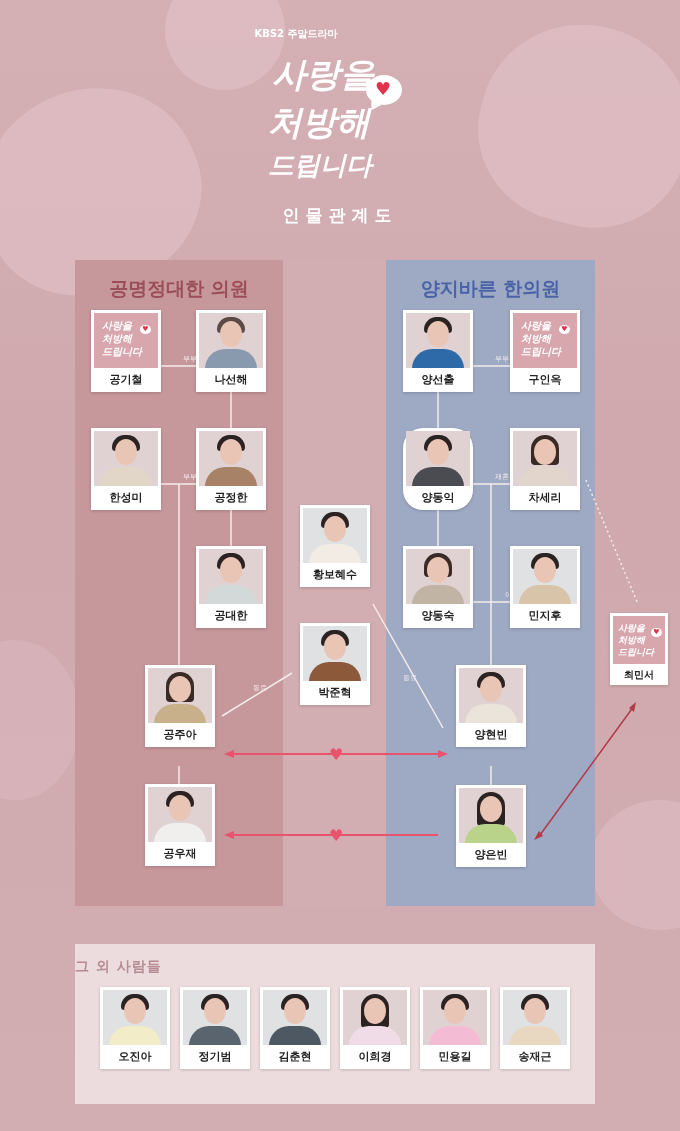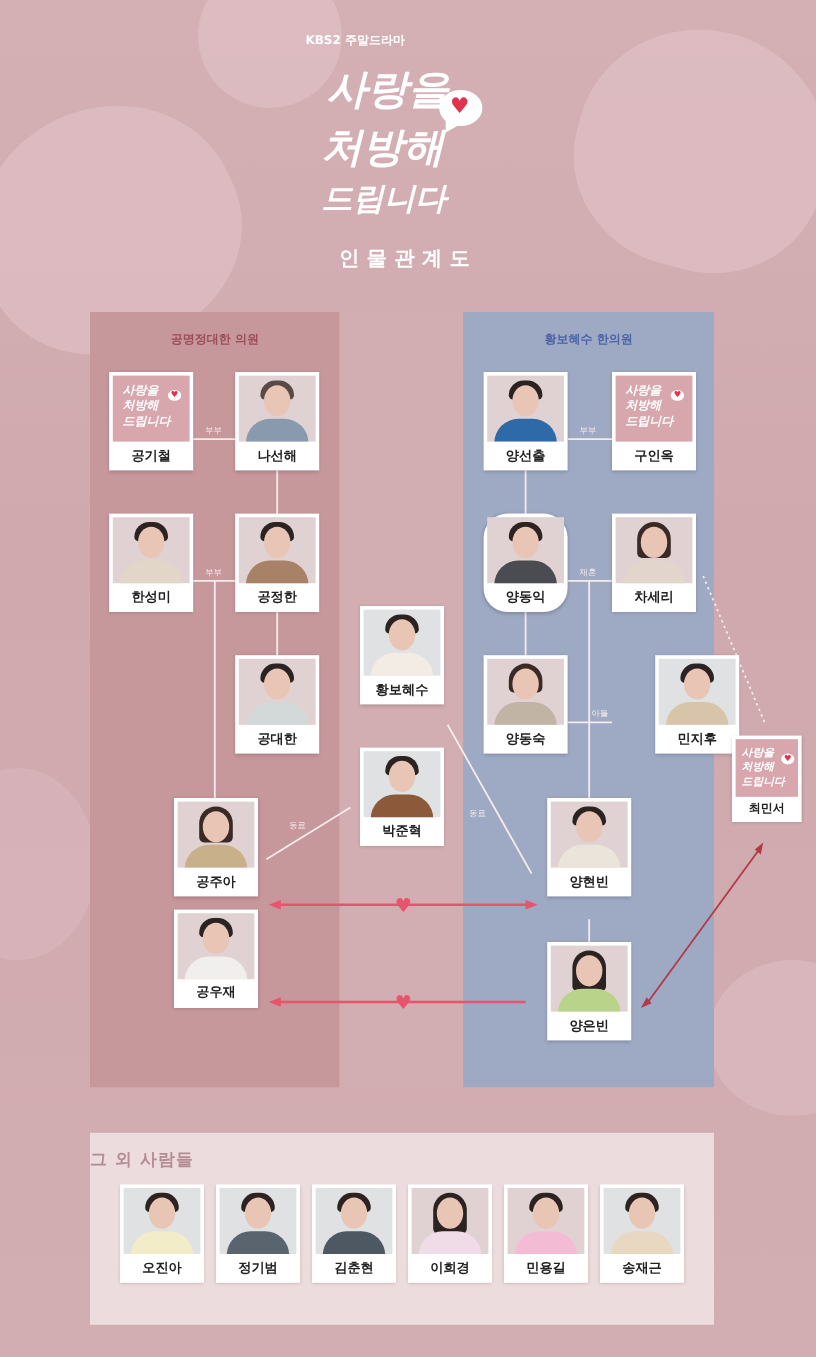--- a/index.html
+++ b/index.html
@@ -20,38 +20,38 @@
   .logo-line { position: absolute; color: #fff; font-family: "DejaVu Serif", serif; font-style: italic; font-weight: bold; }
   .bubble { position: absolute; left: 366px; top: 75px; width: 36px; height: 30px; background:#fff; border-radius: 50%; }
   .bubble:after { content:""; position:absolute; left:2px; bottom:-6px; border-left:6px solid transparent; border-right:6px solid transparent; border-top:10px solid #fff; transform: rotate(30deg); }
   .bubble span { position:absolute; left:9px; top:3px; color:#e0344e; font-size:18px; line-height: 22px;}
   .subtitle { position: absolute; top: 204px; left: 0; width: 680px; text-align: center; color: #fff; font-size: 17px; font-weight: bold; letter-spacing: 6px; }
 
   .panel { position: absolute; }
   .panel-left { left: 75px; top: 260px; width: 208px; height: 646px; background: #c6979b; }
   .panel-mid { left: 283px; top: 260px; width: 103px; height: 646px; background: #d2adb1; }
   .panel-right { left: 386px; top: 260px; width: 209px; height: 646px; background: #9ea9c4; }
-  .panel-title { position: absolute; top: 276px; font-size: 10px; font-weight: bold; text-align: center; }
+  .panel-title { position: absolute; top: 276px; font-size: 19px; font-weight: bold; text-align: center; }
   .pt-left { left: 75px; width: 208px; color: #9c4e58; }
   .pt-right { left: 386px; width: 209px; color: #4a63a6; }
 
   .card {
     position: absolute; width: 70px; height: 82px; background: #fff;
     box-shadow: 0 1px 3px rgba(0,0,0,0.18);
     padding: 3px 3px 0 3px;
   }
   .photo { width: 64px; height: 55px; position: relative; overflow: hidden; background: #e0d2d2; }
   .photo .head { position: absolute; left: 21px; top: 8px; width: 22px; height: 26px; border-radius: 50%; background: #e9c5b5; }
   .photo .hair { position: absolute; left: 18px; top: 4px; width: 28px; height: 16px; border-radius: 14px 14px 4px 4px; background: #2b2222; }
   .photo .body { position: absolute; left: 6px; top: 36px; width: 52px; height: 24px; border-radius: 20px 20px 0 0; }
   .photo.logo { background: #d8a7ae; }
   .photo.logo .mini { position: absolute; left: 8px; top: 6px; color: #fff; font-family: "DejaVu Serif", serif; font-style: italic; font-size: 10px; line-height: 13px; font-weight: bold; }
   .photo.logo .mini-heart { position: absolute; left: 46px; top: 12px; width: 11px; height: 9px; border-radius: 50%; background: #fff; color: #e0344e; font-size: 7px; text-align: center; line-height: 9px; }
   .name { height: 24px; line-height: 24px; text-align: center; font-size: 11px; font-weight: bold; color: #222; }
-  .rel-label { position: absolute; font-size: 7px; color: #f4ecec; }
+  .rel-label { position: absolute; font-size: 7px; color: #f4ecec; margin-left: 12px; }
 
   .others { position: absolute; left: 75px; top: 944px; width: 520px; height: 160px; background: #ecdcde; }
   .others-title { position: absolute; left: 75px; top: 958px; width: 520px; text-align: left; color: #b58c92; font-size: 14px; font-weight: bold; letter-spacing: 1px; }
 </style>
 </head>
 <body>
 
 <div class="bgheart" style="left:-20px; top:90px; width:220px; height:200px; border-radius:50% 50% 45% 45%; transform:rotate(-25deg);"></div>
 <div class="bgheart" style="left:165px; top:-30px; width:120px; height:120px;"></div>
 <div class="bgheart" style="left:480px; top:25px; width:210px; height:200px; border-radius:50% 50% 45% 45%; transform:rotate(15deg);"></div>
@@ -67,21 +67,21 @@
   <div class="bubble">
       <span>♥</span>
     </div>
   <div class="subtitle">인물관계도</div>
 </div>
 
 <div class="panel panel-left"></div>
 <div class="panel panel-mid"></div>
 <div class="panel panel-right"></div>
 <div class="panel-title pt-left">공명정대한 의원</div>
-<div class="panel-title pt-right">황보혜수 한의원</div>
+<div class="panel-title pt-right">양지바른 한의원</div>
 
 <svg style="position:absolute; left:0; top:0; width:680px; height:1131px;" viewBox="0 0 680 1131">
   <g stroke="#f4ecec" stroke-width="1.5" fill="none">
 
     <line x1="161" y1="366" x2="196" y2="366"></line>
 
     <line x1="231" y1="392" x2="231" y2="430"></line>
 
     <line x1="161" y1="484" x2="196" y2="484"></line>
 
@@ -183,21 +183,21 @@
 
 <div class="card" style="left:145px; top:665px;">
   <div class="photo">
       <div class="hair" style="background:#3a2a25; height:30px;"></div>
       <div class="head"></div>
       <div class="body" style="background:#c8b08a;"></div>
     </div>
   <div class="name">공주아</div>
 </div>
 
-<div class="card" style="left:145px; top:758px;font-family:Liberation Mono, monospace;">
+<div class="card" style="left:145px; top:784px;">
   <div class="photo">
       <div class="hair"></div>
       <div class="head"></div>
       <div class="body" style="background:#f1eeee;"></div>
     </div>
   <div class="name">공우재</div>
 </div>
 
 <div class="card" style="left:300px; top:505px;">
   <div class="photo" style="background:#dfe1e3;">
@@ -254,21 +254,21 @@
 
 <div class="card" style="left:403px; top:546px;">
   <div class="photo">
       <div class="hair" style="background:#3a2a25; height:24px;"></div>
       <div class="head"></div>
       <div class="body" style="background:#c2b4a4;"></div>
     </div>
   <div class="name">양동숙</div>
 </div>
 
-<div class="card" style="left:510px; top:546px;margin-left:36px;">
+<div class="card" style="left:510px; top:546px;">
   <div class="photo" style="background:#dfe1e3;">
       <div class="hair"></div>
       <div class="head"></div>
       <div class="body" style="background:#d8c4a8;"></div>
     </div>
   <div class="name">민지후</div>
 </div>
 
 <div class="card" style="left:456px; top:665px;">
   <div class="photo">

